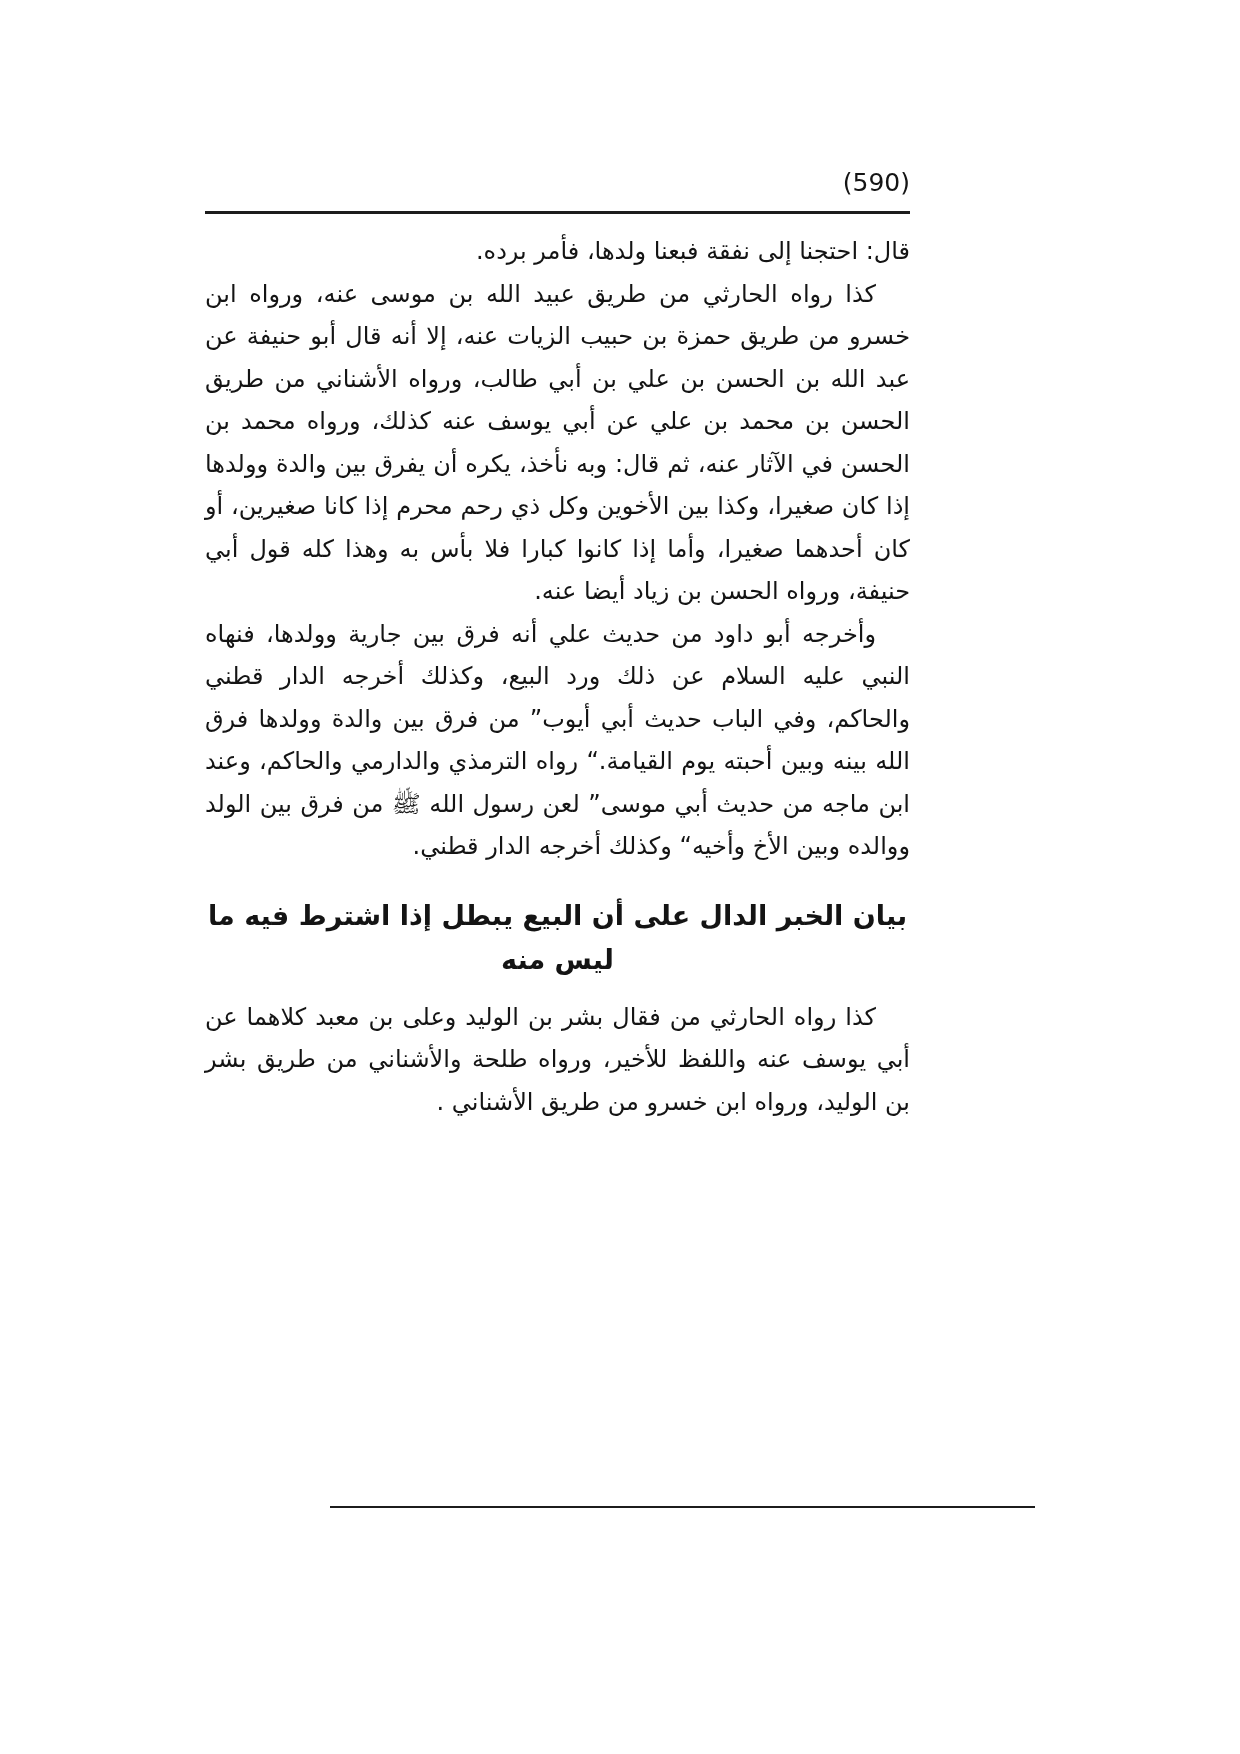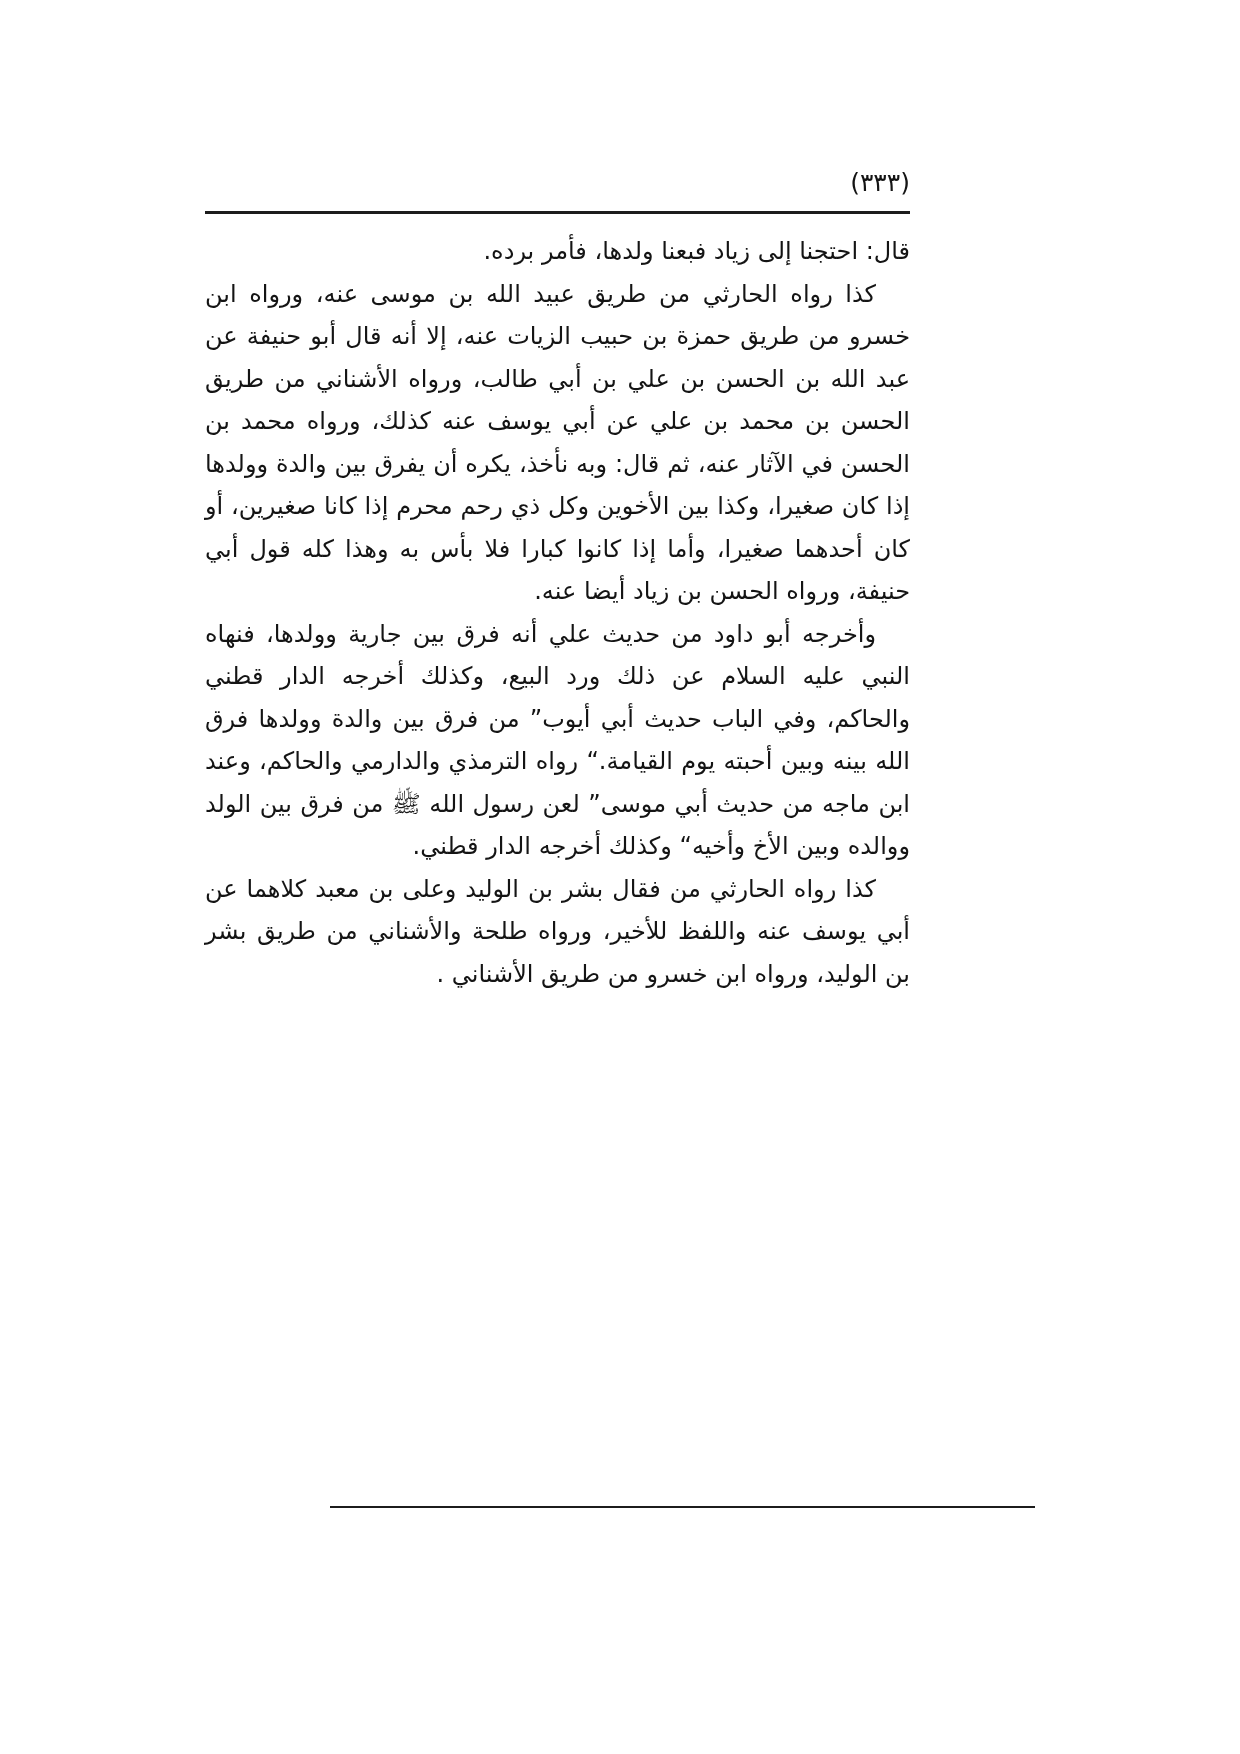--- a/index.html
+++ b/index.html
@@ -71,30 +71,31 @@
     font-size: 26px;
     font-weight: bold;
   }
 </style>
 </head>
 <body>
 
 <div class="page">
 
   <header class="page-header">
-    <div class="page-number">(٣٣٣)</div>
+    <div class="page-number">(590)</div>
   </header>
 
   <div class="header-rule"></div>
 
   <main class="body-text">
-    <p class="para no-indent">قال: احتجنا إلى زياد فبعنا ولدها، فأمر برده.</p>
+    <p class="para no-indent">قال: احتجنا إلى نفقة فبعنا ولدها، فأمر برده.</p>
     <p class="para">كذا رواه الحارثي من طريق عبيد الله بن موسى عنه، ورواه ابن خسرو من طريق حمزة بن حبيب الزيات عنه، إلا أنه قال أبو حنيفة عن عبد الله بن الحسن بن علي بن أبي طالب، ورواه الأشناني من طريق الحسن بن محمد بن علي عن أبي يوسف عنه كذلك، ورواه محمد بن الحسن في الآثار عنه، ثم قال: وبه نأخذ، يكره أن يفرق بين والدة وولدها إذا كان صغيرا، وكذا بين الأخوين وكل ذي رحم محرم إذا كانا صغيرين، أو كان أحدهما صغيرا، وأما إذا كانوا كبارا فلا بأس به وهذا كله قول أبي حنيفة، ورواه الحسن بن زياد أيضا عنه.</p>
     <p class="para">وأخرجه أبو داود من حديث علي أنه فرق بين جارية وولدها، فنهاه النبي عليه السلام عن ذلك ورد البيع، وكذلك أخرجه الدار قطني والحاكم، وفي الباب حديث أبي أيوب” من فرق بين والدة وولدها فرق الله بينه وبين أحبته يوم القيامة.“ رواه الترمذي والدارمي والحاكم، وعند ابن ماجه من حديث أبي موسى” لعن رسول الله ﷺ من فرق بين الولد ووالده وبين الأخ وأخيه“ وكذلك أخرجه الدار قطني.</p>
 
+    <h2 class="section-heading">بيان الخبر الدال على أن البيع يبطل إذا اشترط فيه ما ليس منه</h2>
 
     <p class="para">كذا رواه الحارثي من فقال بشر بن الوليد وعلى بن معبد كلاهما عن أبي يوسف عنه واللفظ للأخير، ورواه طلحة والأشناني من طريق بشر بن الوليد، ورواه ابن خسرو من طريق الأشناني .</p>
   </main>
 
   <footer class="page-footer">
     <div class="footer-rule"></div>
   </footer>
 
 </div>
 

